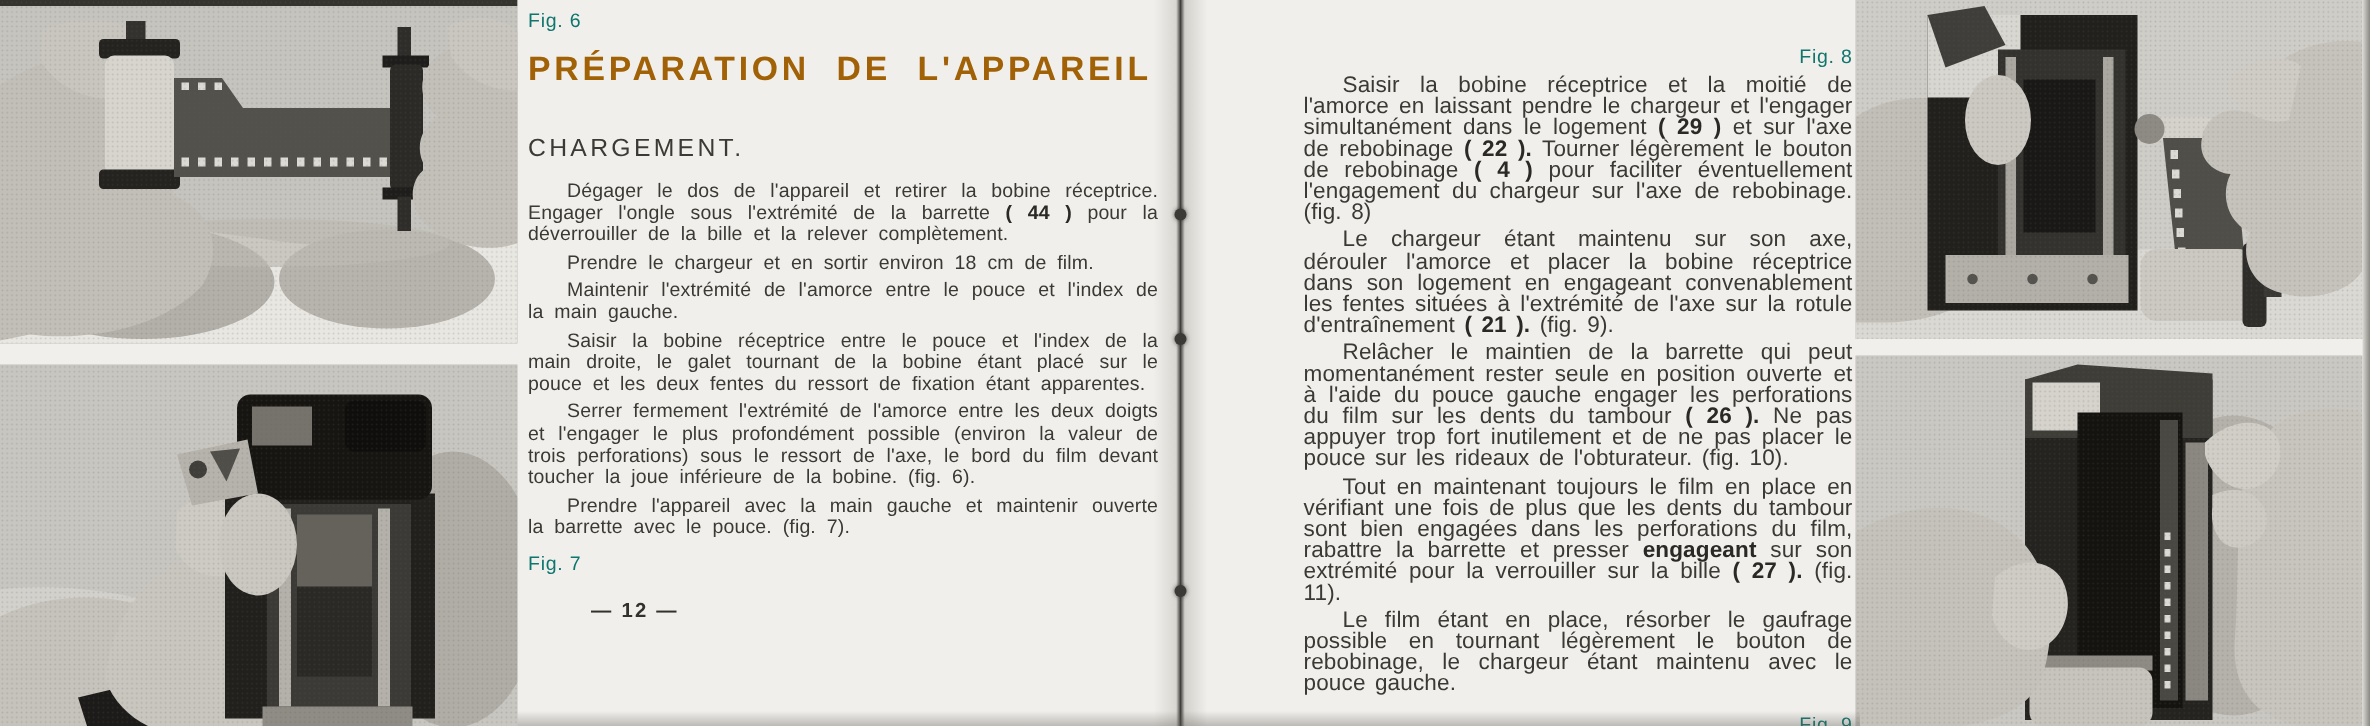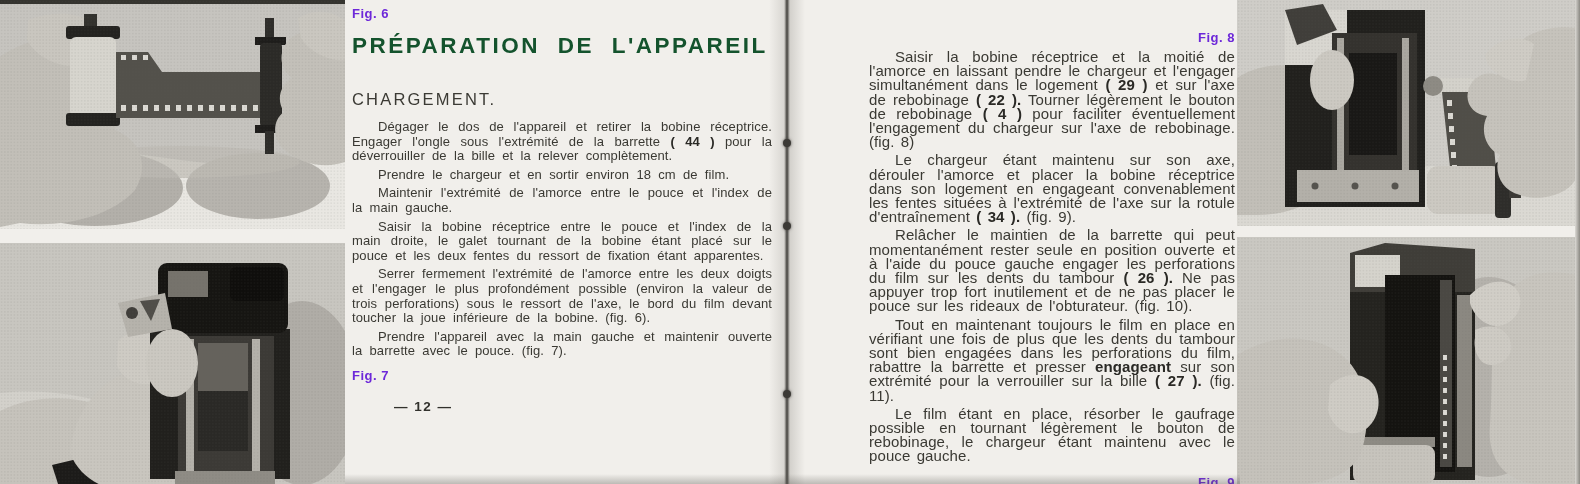--- a/index.html
+++ b/index.html
@@ -24,26 +24,26 @@
     background:#3c3a36; box-shadow:0 0 3px rgba(60,58,54,.8); }
   .staple-1 { top:139px; } .staple-2 { top:222px; } .staple-3 { top:390px; }
 
   .bottom-shade { position:absolute; left:345px; top:474px; width:895px; height:10px;
     background:linear-gradient(0deg, rgba(90,88,82,.35), rgba(90,88,82,0)); }
 
   .col { position:absolute; top:6px; color:#3a3934; }
   .col-left  { left:352px; width:420px; }
   .col-right { left:869px; width:366px;margin-top:24px; }
 
-  .fig-label { font-size:13px; color:#6d28d9; letter-spacing:.5px;font-weight:bold; }
+  .fig-label { font-size:13px; color:#0f766e; letter-spacing:.5px; }
   .t-right { text-align:right; }
 
   .doc-title { margin-top:12px; padding-right:30px; text-align:center;
     font-size:22.5px; font-weight:bold; letter-spacing:2.5px; word-spacing:9px;
-    color:#14532d; white-space:nowrap; }
+    color:#a16207; white-space:nowrap; }
   .section-heading { margin-top:31px; font-size:16.5px; font-weight:400;
     letter-spacing:2.2px; color:#3b3a34; }
 
   .paras { margin-top:11px; }
   .paras p { font-size:13px; line-height:14.6px; text-align:justify; text-indent:26px;
     margin:0 0 4px 0; letter-spacing:.1px; word-spacing:3.5px; color:#3a3933; }
   .col-right .paras { margin-top:5px; }
   .col-right .paras p { font-size:15px; line-height:14.2px; word-spacing:2px; }
   .paras .b { font-weight:bold; color:#2a2925; }
 
@@ -273,21 +273,21 @@
         <p><span>Prendre l'appareil avec la main gauche et maintenir ouverte la barrette avec le pouce. (fig. 7).</span></p>
       </div>
     <div class="fig-label fig-bottom-left">Fig. 7</div>
     <div class="pageno pageno-left">— 12 —</div>
   </div>
 
   <div class="col col-right">
     <div class="fig-label t-right">Fig. 8</div>
     <div class="paras">
         <p><span>Saisir la bobine réceptrice et la moitié de l'amorce en laissant pendre le chargeur et l'engager simultanément dans le logement </span><span class="b">( 29 )</span><span> et sur l'axe de rebobinage </span><span class="b">( 22 ).</span><span> Tourner légèrement le bouton de rebobinage </span><span class="b">( 4 )</span><span> pour faciliter éventuellement l'engagement du chargeur sur l'axe de rebobinage. (fig. 8)</span></p>
-        <p><span>Le chargeur étant maintenu sur son axe, dérouler l'amorce et placer la bobine réceptrice dans son logement en engageant convenablement les fentes situées à l'extrémité de l'axe sur la rotule d'entraînement </span><span class="b">( 34 ).</span><span> (fig. 9).</span></p>
+        <p><span>Le chargeur étant maintenu sur son axe, dérouler l'amorce et placer la bobine réceptrice dans son logement en engageant convenablement les fentes situées à l'extrémité de l'axe sur la rotule d'entraînement </span><span class="b">( 21 ).</span><span> (fig. 9).</span></p>
         <p><span>Relâcher le maintien de la barrette qui peut momentanément rester seule en position ouverte et à l'aide du pouce gauche engager les perforations du film sur les dents du tambour </span><span class="b">( 26 ).</span><span> Ne pas appuyer trop fort inutilement et de ne pas placer le pouce sur les rideaux de l'obturateur. (fig. 10).</span></p>
         <p><span>Tout en maintenant toujours le film en place en vérifiant une fois de plus que les dents du tambour sont bien engagées dans les perforations du film, rabattre la barrette et presser </span><span class="b">engageant</span><span> sur son extrémité pour la verrouiller sur la bille </span><span class="b">( 27 ).</span><span> (fig. 11).</span></p>
         <p><span>Le film étant en place, résorber le gaufrage possible en tournant légèrement le bouton de rebobinage, le chargeur étant maintenu avec le pouce gauche.</span></p>
       </div>
     <div class="fig-label t-right fig-bottom-right">Fig. 9</div>
     <div class="pageno pageno-right">— 13 —</div>
   </div>
 
   <div class="gutter"></div>
   <div class="staple staple-1"></div>

